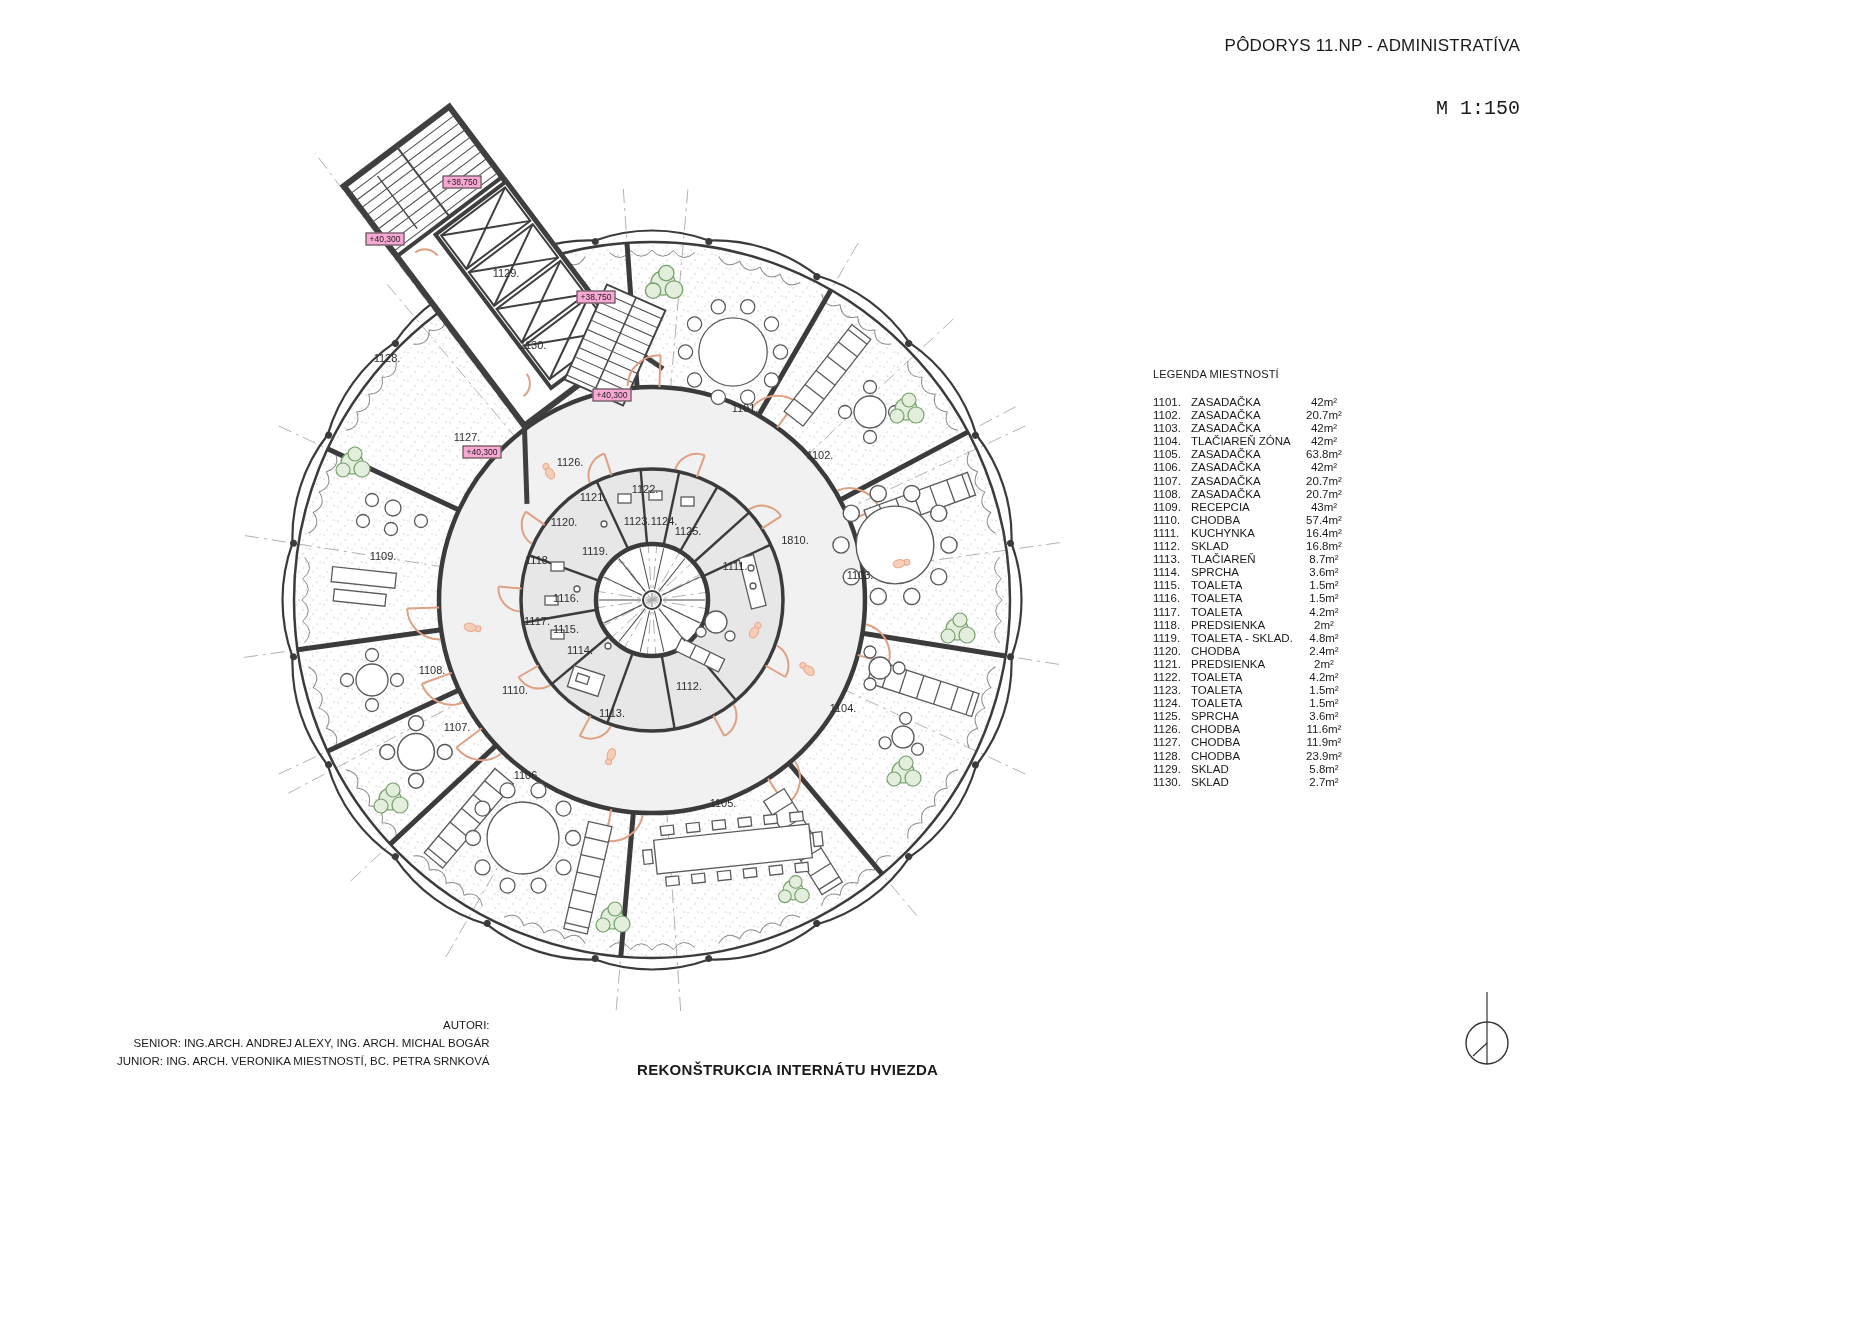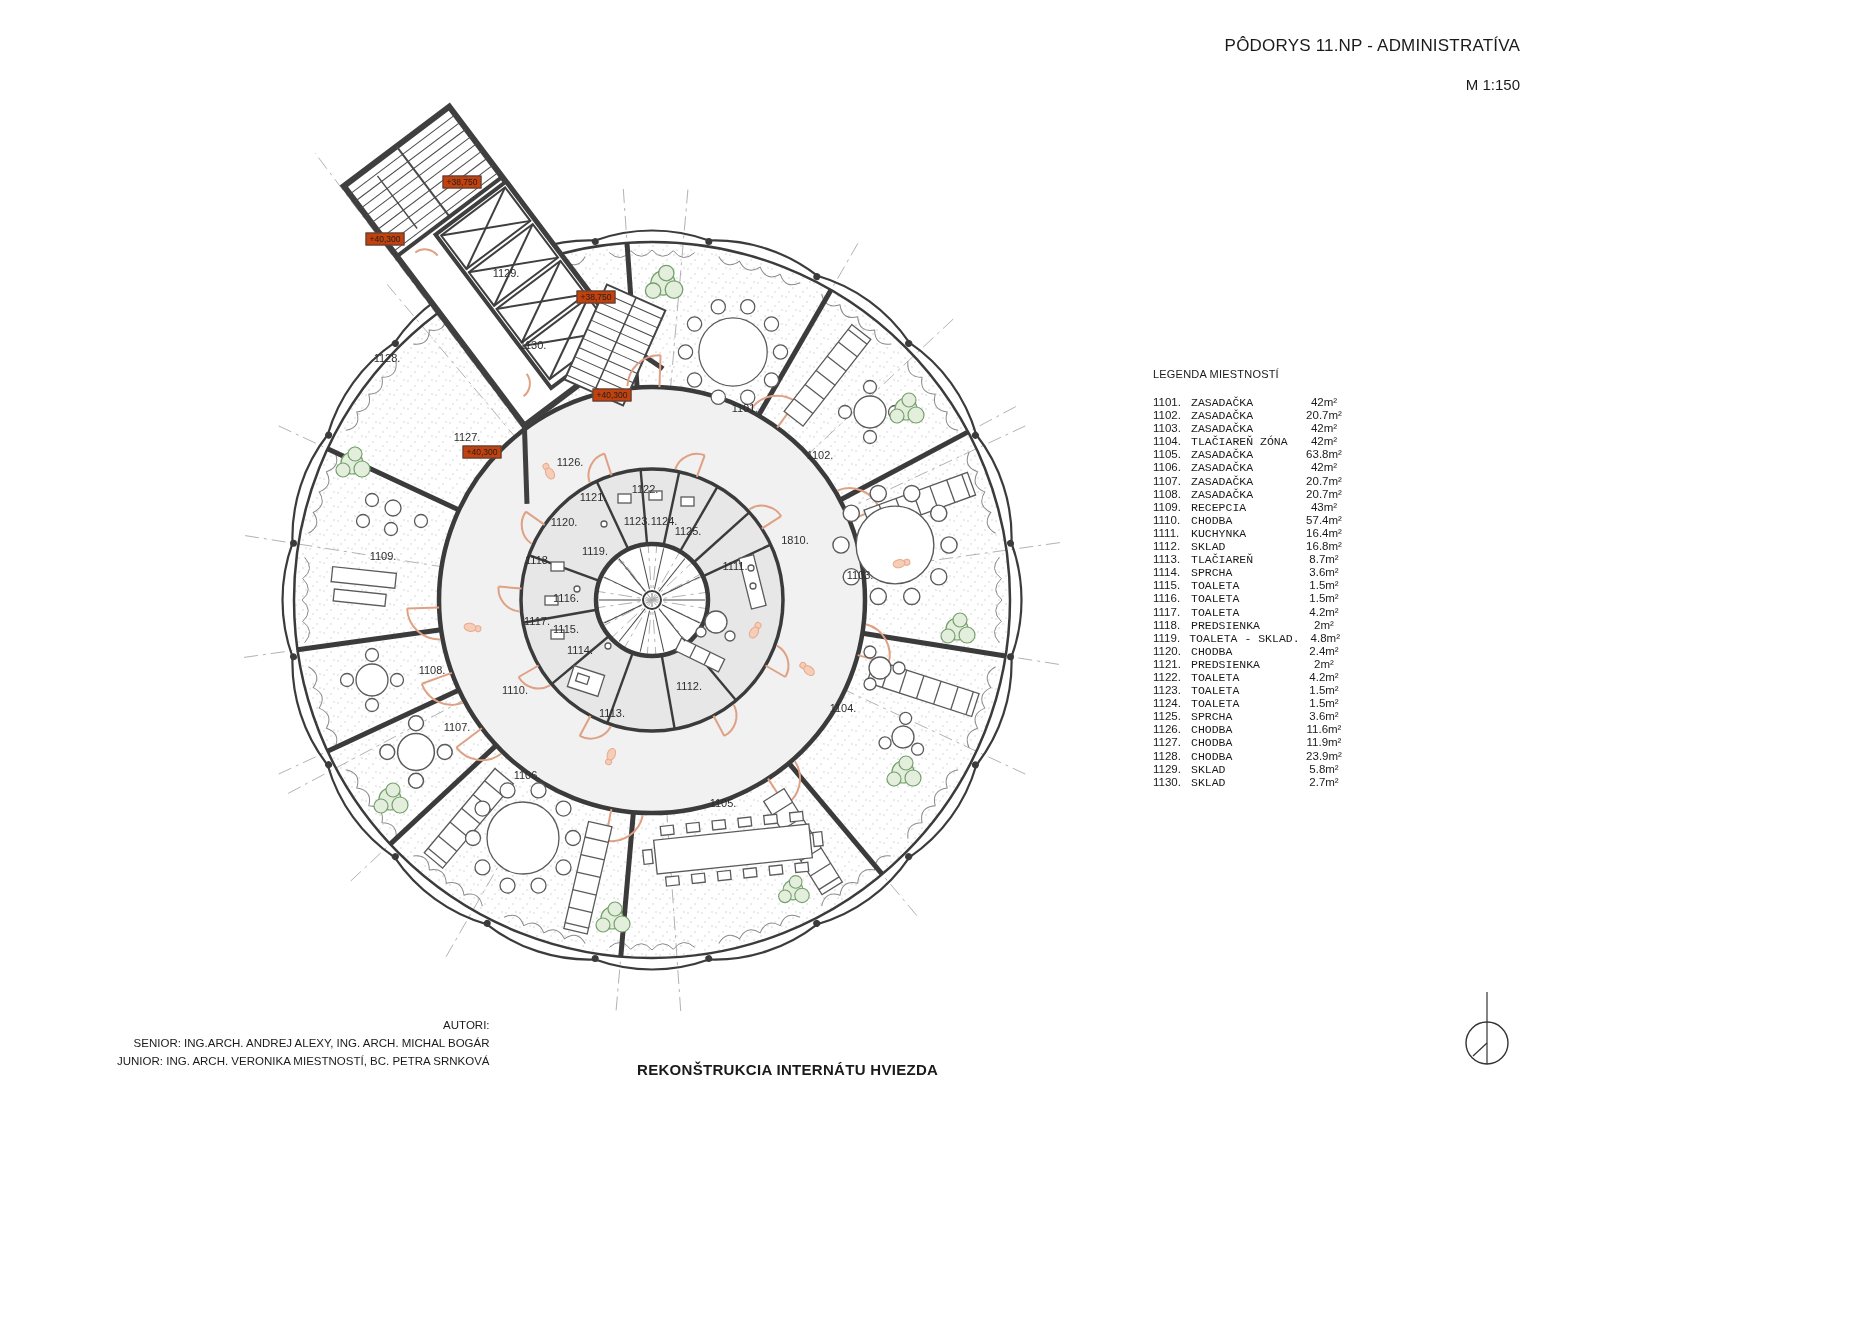--- a/index.html
+++ b/index.html
@@ -3,35 +3,35 @@
 <meta charset="utf-8">
 <style>
   html,body{margin:0;padding:0;}
   body{
     width:1872px;height:1324px;position:relative;background:#ffffff;
     font-family:"Liberation Sans",sans-serif;color:#1a1a1a;overflow:hidden;
   }
   
   .title-block{position:absolute;top:36px;right:352px;text-align:right;}
   .drawing-title{font-size:17px;letter-spacing:.2px;}
-  .drawing-scale{font-size:15px;margin-top:20px;}
+  .drawing-scale{font-size:20px;margin-top:41px;font-family:Liberation Mono, monospace;}
   .legend{position:absolute;left:1153px;top:368px;width:198px;}
   .legend-heading{font-size:11px;margin:0 0 16px 0;letter-spacing:.2px;}
   .lrow{display:flex;font-size:11.5px;line-height:13.1px;}
   .l-num{width:38px;}
-  .l-name{flex:1;white-space:nowrap;font-family:Liberation Mono, monospace;}
+  .l-name{flex:1;white-space:nowrap;}
   .l-area{width:54px;text-align:center;white-space:nowrap;}
   .authors{position:absolute;left:117px;top:1016px;font-size:11.5px;line-height:18px;text-align:right;}
   .project-title{position:absolute;left:637px;top:1061px;font-size:15px;font-weight:bold;letter-spacing:.3px;}
   
   #plan-area{position:absolute;left:0;top:0;width:1872px;height:1324px;}
   #plan-labels{position:absolute;left:0;top:0;width:100%;height:100%;pointer-events:none;}
   .room-label{position:absolute;transform:translate(-50%,-50%);font-size:11px;color:#2e2e2e;white-space:nowrap;}
   .elev-label{position:absolute;transform:translate(-50%,-50%);font-size:8.5px;line-height:11px;
-              border:1px solid #444;background:#c2410c;padding:0 3px;color:#222;white-space:nowrap;}
+              border:1px solid #444;background:#f9a8d4;padding:0 3px;color:#222;white-space:nowrap;}
   
   .axis{stroke:#a9a9a9;stroke-width:.9;stroke-dasharray:14 5 3 5;fill:none;}
   .wall{stroke:#3b3b3b;fill:none;}
   .facade{stroke:#3b3b3b;stroke-width:2.2;fill:none;}
   .curtain{stroke:#8a8a8a;stroke-width:1;fill:none;}
   .furn{stroke:#5a5a5a;stroke-width:1.3;fill:#ffffff;}
   .door{stroke:#dfa184;stroke-width:2;fill:none;}
   .plant{fill:#e4eedd;stroke:#74a06b;stroke-width:1.2;}
   .person{fill:#f6cdb6;stroke:#e8a98d;stroke-width:1;}
   .stair{stroke:#4a4a4a;stroke-width:1;fill:none;}

